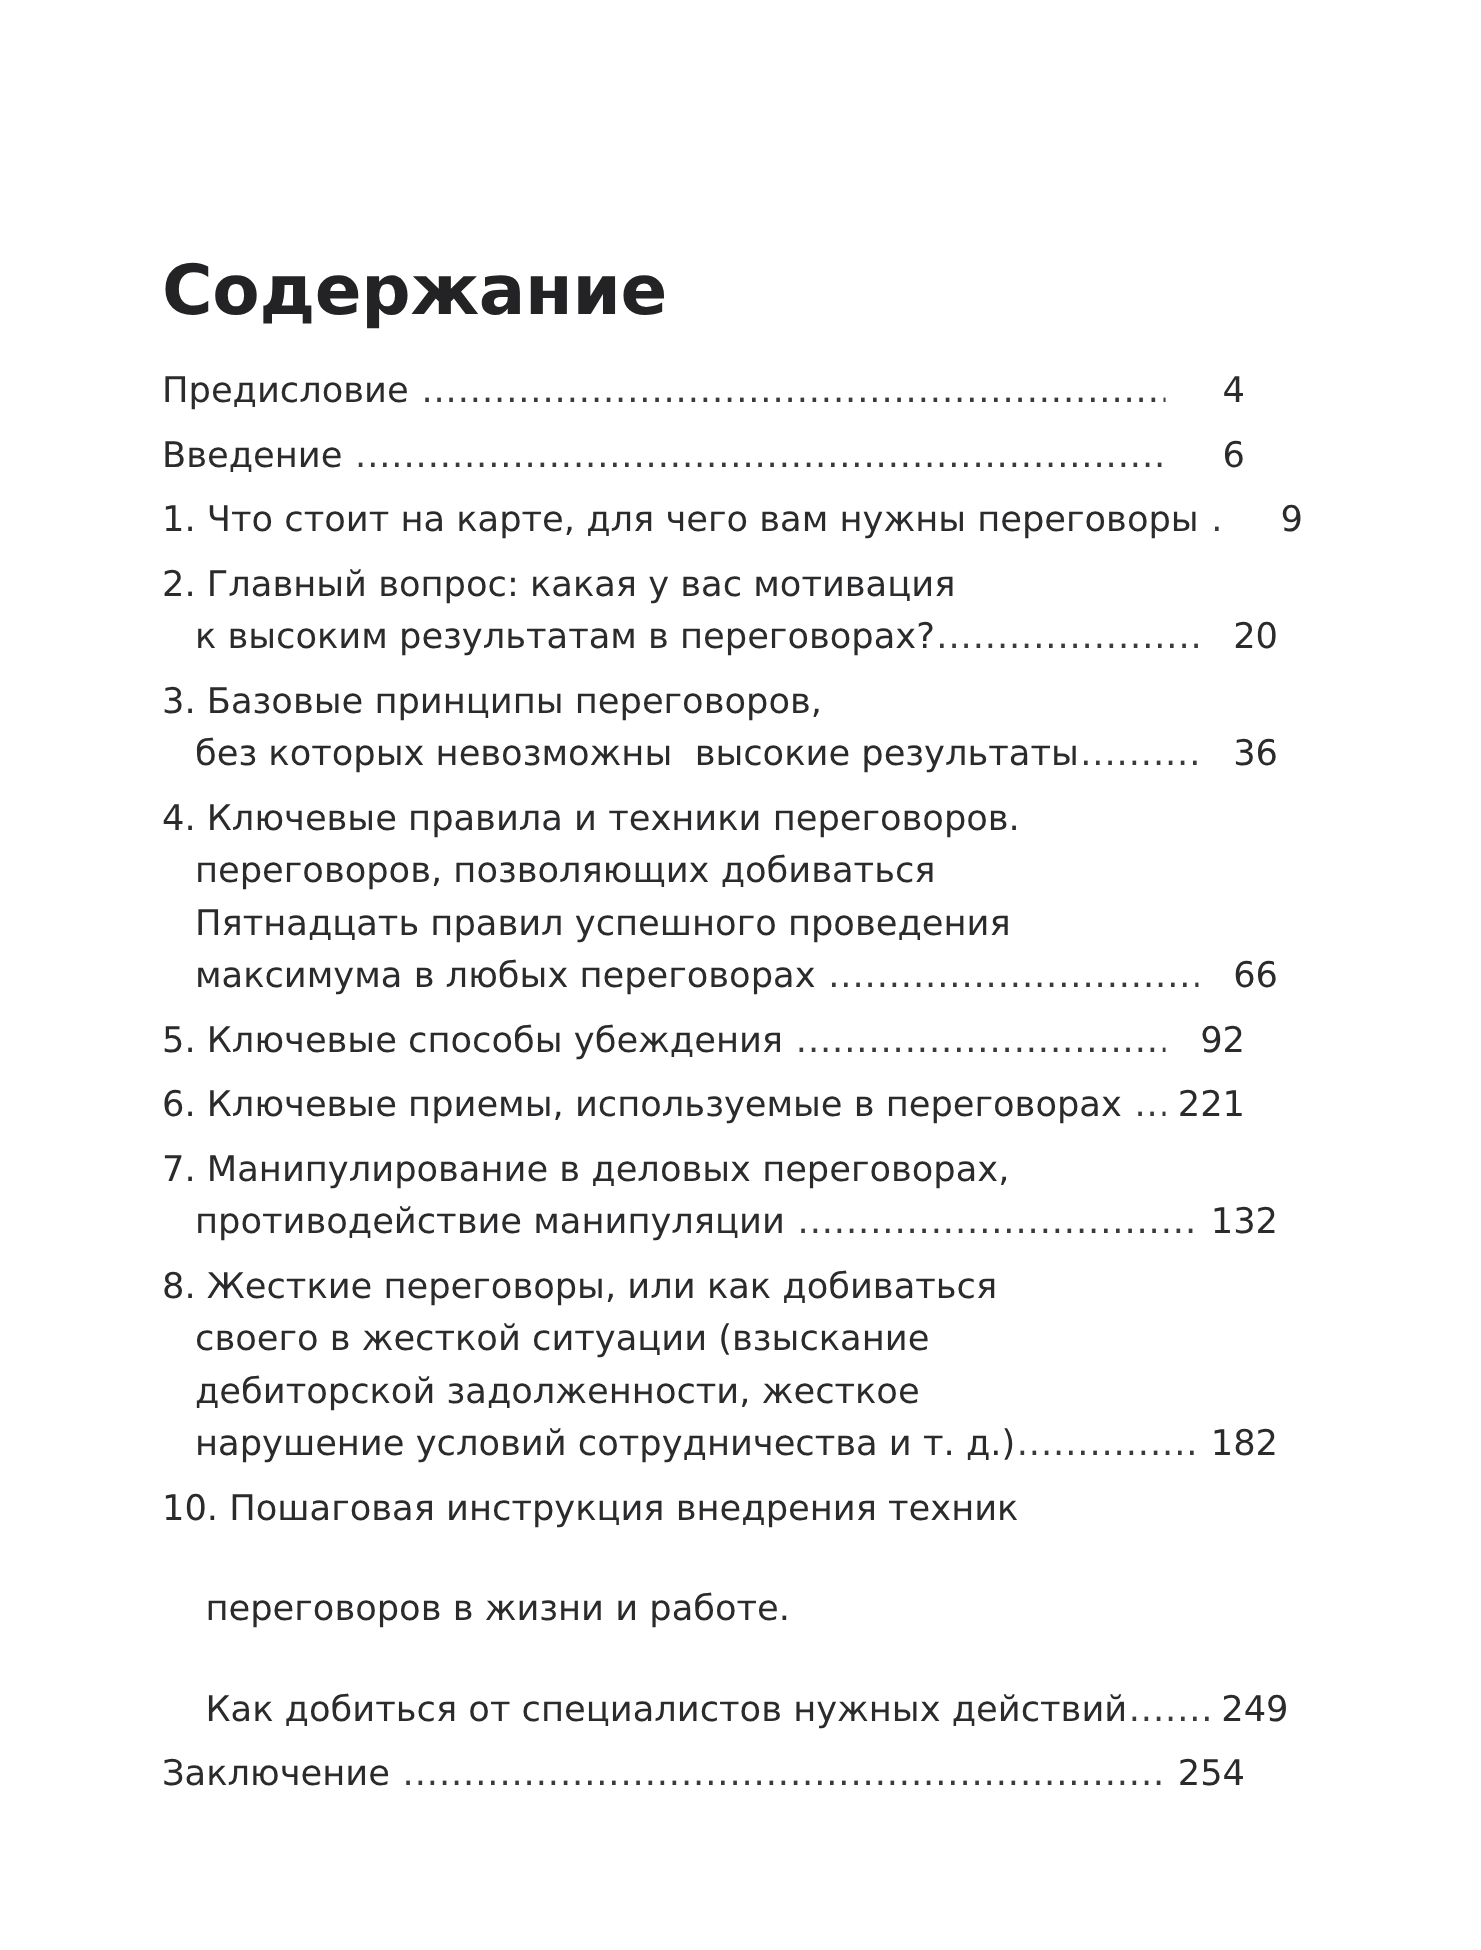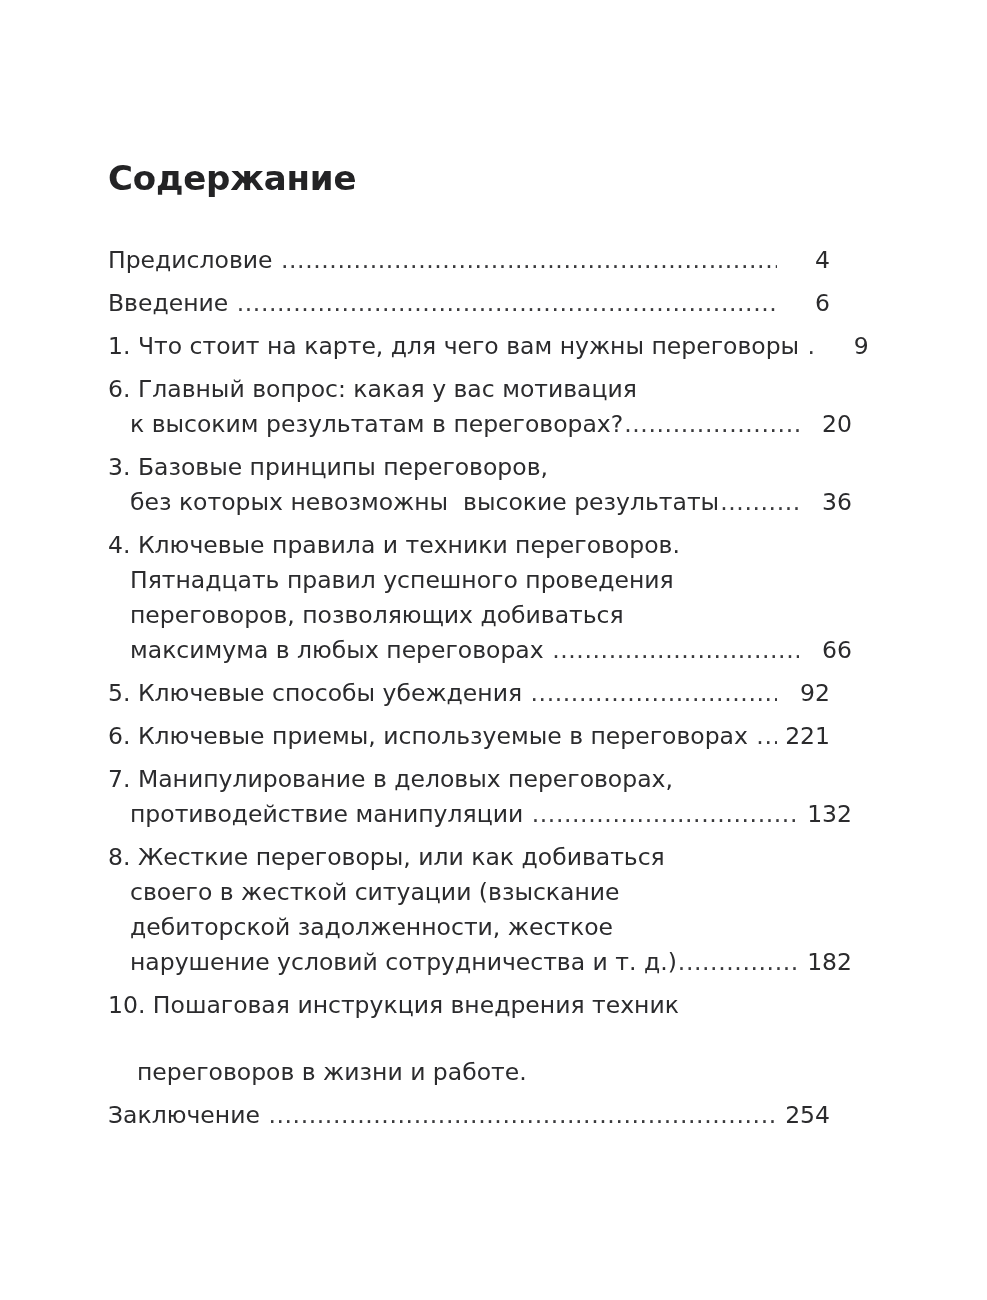--- a/index.html
+++ b/index.html
@@ -23,21 +23,21 @@
     top: 0;
     width: 987px;
     height: 1300px;
     background: #ffffff;
   }
 
   .page-title {
     position: absolute;
     left: 108px;
     top: 138px;
-    font-size: 34px;
+    font-size: 46px;
     font-weight: bold;
     letter-spacing: -0.2px;
     color: #232325;
     line-height: 1.05;
     white-space: nowrap;
   }
 
   .toc {
     position: absolute;
     left: 108px;
@@ -108,31 +108,31 @@
       <div class="toc-entry">
         <div class="toc-line"><span class="entry-text">Предисловие </span><span class="leader"></span><span class="page-num">4</span></div>
       </div>
       <div class="toc-entry">
         <div class="toc-line"><span class="entry-text">Введение </span><span class="leader"></span><span class="page-num">6</span></div>
       </div>
       <div class="toc-entry">
         <div class="toc-line"><span class="entry-text">1. Что стоит на карте, для чего вам нужны переговоры </span><span class="leader"></span><span class="page-num">9</span></div>
       </div>
       <div class="toc-entry">
-        <div class="toc-line no-leader"><span class="entry-text">6. Главный вопрос: какая у вас мотивация</span></div>
+        <div class="toc-line no-leader"><span class="entry-text">2. Главный вопрос: какая у вас мотивация</span></div>
         <div class="toc-line cont"><span class="entry-text">к высоким результатам в переговорах?</span><span class="leader"></span><span class="page-num">20</span></div>
       </div>
       <div class="toc-entry">
         <div class="toc-line no-leader"><span class="entry-text">3. Базовые принципы переговоров,</span></div>
         <div class="toc-line cont"><span class="entry-text">без которых невозможны  высокие результаты</span><span class="leader"></span><span class="page-num">36</span></div>
       </div>
       <div class="toc-entry">
         <div class="toc-line no-leader"><span class="entry-text">4. Ключевые правила и техники переговоров.</span></div>
+        <div class="toc-line cont no-leader"><span class="entry-text">переговоров, позволяющих добиваться</span></div>
         <div class="toc-line cont no-leader"><span class="entry-text">Пятнадцать правил успешного проведения</span></div>
-        <div class="toc-line cont no-leader"><span class="entry-text">переговоров, позволяющих добиваться</span></div>
         <div class="toc-line cont"><span class="entry-text">максимума в любых переговорах </span><span class="leader"></span><span class="page-num">66</span></div>
       </div>
       <div class="toc-entry">
         <div class="toc-line"><span class="entry-text">5. Ключевые способы убеждения </span><span class="leader"></span><span class="page-num">92</span></div>
       </div>
       <div class="toc-entry">
         <div class="toc-line"><span class="entry-text">6. Ключевые приемы, используемые в переговорах </span><span class="leader"></span><span class="page-num">221</span></div>
       </div>
       <div class="toc-entry">
         <div class="toc-line no-leader"><span class="entry-text">7. Манипулирование в деловых переговорах,</span></div>
@@ -140,19 +140,20 @@
       </div>
       <div class="toc-entry">
         <div class="toc-line no-leader"><span class="entry-text">8. Жесткие переговоры, или как добиваться</span></div>
         <div class="toc-line cont no-leader"><span class="entry-text">своего в жесткой ситуации (взыскание</span></div>
         <div class="toc-line cont no-leader"><span class="entry-text">дебиторской задолженности, жесткое</span></div>
         <div class="toc-line cont"><span class="entry-text">нарушение условий сотрудничества и т. д.)</span><span class="leader"></span><span class="page-num">182</span></div>
       </div>
       <div class="toc-entry">
         <div class="toc-line no-leader"><span class="entry-text">10. Пошаговая инструкция внедрения техник</span></div>
         <div class="toc-line cont-wide no-leader"><span class="entry-text">переговоров в жизни и работе.</span></div>
+        <div class="toc-line cont-wide"><span class="entry-text">Как добиться от специалистов нужных действий</span><span class="leader"></span><span class="page-num">249</span></div>
       </div>
       <div class="toc-entry">
         <div class="toc-line"><span class="entry-text">Заключение </span><span class="leader"></span><span class="page-num">254</span></div>
       </div>
     </div>
 
 </div>
 
 </body></html>

